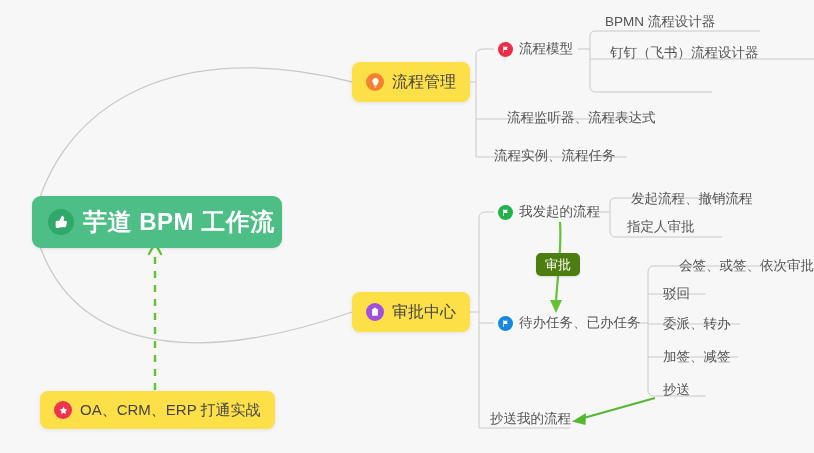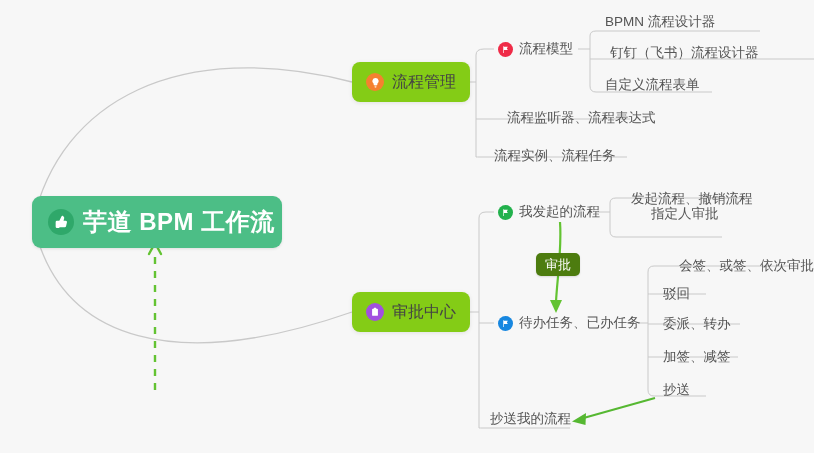--- a/index.html
+++ b/index.html
@@ -24,21 +24,21 @@
     box-shadow:0 1px 3px rgba(0,0,0,.10);
     color:#ffffff;
     font-size:24px;
     letter-spacing:.5px;
     font-weight:bold;
   }
   .root .label{color:#fff;font-size:24px;line-height:1;}
 
   
   .card{
-    background:#84cc16;border-radius:8px;
+    background:#fde047;border-radius:8px;
     display:flex;align-items:center;gap:8px;
     padding:0 14px;height:38px;
     box-shadow:0 1px 4px rgba(0,0,0,.09);
     font-size:15px;color:#444;
   }
   .card.big{height:40px;font-size:16px;}
 
   
   .leaf{
     font-size:13.5px;color:#555;
@@ -157,23 +157,20 @@
     </span>
     <span class="txt">流程模型</span>
   </div>
 
   <div class="node leaf" style="left:599px;top:9px;">
     <span class="txt">BPMN 流程设计器</span>
   </div>
   <div class="node leaf" style="left:604px;top:40px;">
     <span class="txt">钉钉（飞书）流程设计器</span>
   </div>
-  <div class="node leaf" style="left:599px;top:72px;">
-    <span class="txt">自定义流程表单</span>
-  </div>
 
   <div class="node leaf" style="left:488px;top:105px;margin-left:13px;">
     <span class="txt">流程监听器、流程表达式</span>
   </div>
   <div class="node leaf" style="left:488px;top:143px;">
     <span class="txt">流程实例、流程任务</span>
   </div>
 
   <div class="node card big" style="left:352px;top:292px;">
     <span class="ic ic-purple">
@@ -190,21 +187,21 @@
       <svg width="9" height="9" viewBox="0 0 24 24" fill="#ffffff">
         <path d="M6 3v18h1.8v-7.6h10.4L15.6 9l2.6-4.6H7.8V3z"></path>
       </svg>
     </span>
     <span class="txt">我发起的流程</span>
   </div>
 
   <div class="node leaf" style="left:625px;top:186px;">
     <span class="txt">发起流程、撤销流程</span>
   </div>
-  <div class="node leaf" style="left:621px;top:201px;margin-left:24px;">
+  <div class="node leaf" style="left:621px;top:214px;">
     <span class="txt">指定人审批</span>
   </div>
 
   <div class="node leaf" style="left:492px;top:310px;">
     <span class="ic ic-sm ic-blue">
       <svg width="9" height="9" viewBox="0 0 24 24" fill="#ffffff">
         <path d="M6 3v18h1.8v-7.6h10.4L15.6 9l2.6-4.6H7.8V3z"></path>
       </svg>
     </span>
     <span class="txt">待办任务、已办任务</span>
@@ -227,14 +224,22 @@
   </div>
 
   <div class="node leaf" style="left:484px;top:406px;">
     <span class="txt">抄送我的流程</span>
   </div>
 
   <div class="badge">
     <span>审批</span>
   </div>
 
+  <div class="node card" style="left:40px;top:391px;">
+    <span class="ic ic-star">
+      <svg width="11" height="11" viewBox="0 0 24 24" fill="#ffffff">
+        <path d="M12 3.5l2.6 5.4 5.9.8-4.3 4.1 1.1 5.9L12 16.9 6.7 19.7l1.1-5.9L3.5 9.7l5.9-.8z"></path>
+      </svg>
+    </span>
+    <span>OA、CRM、ERP 打通实战</span>
+  </div>
 
 </div>
 
 </body></html>

